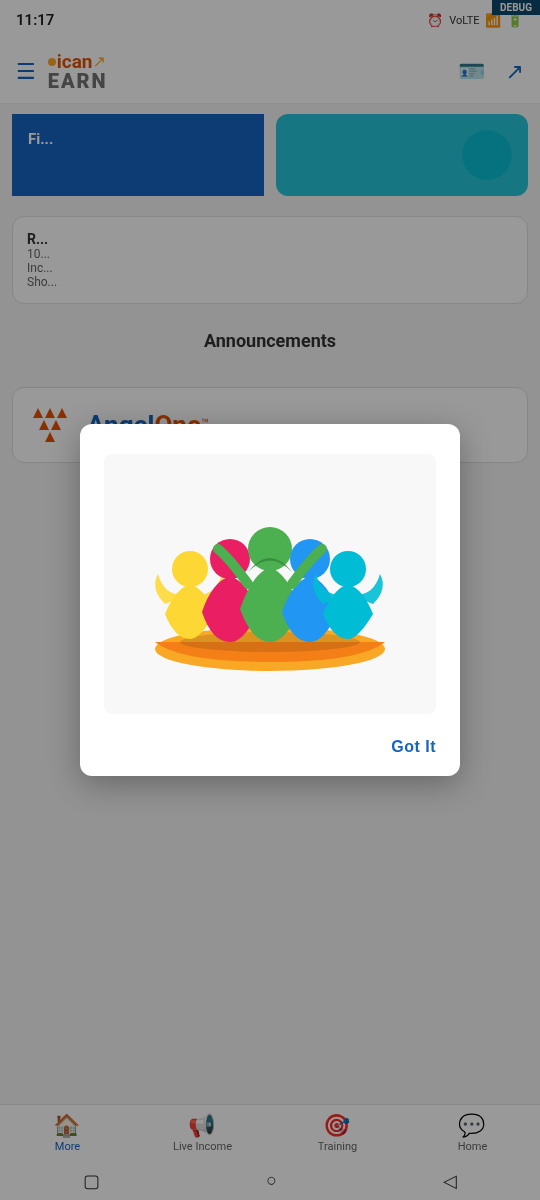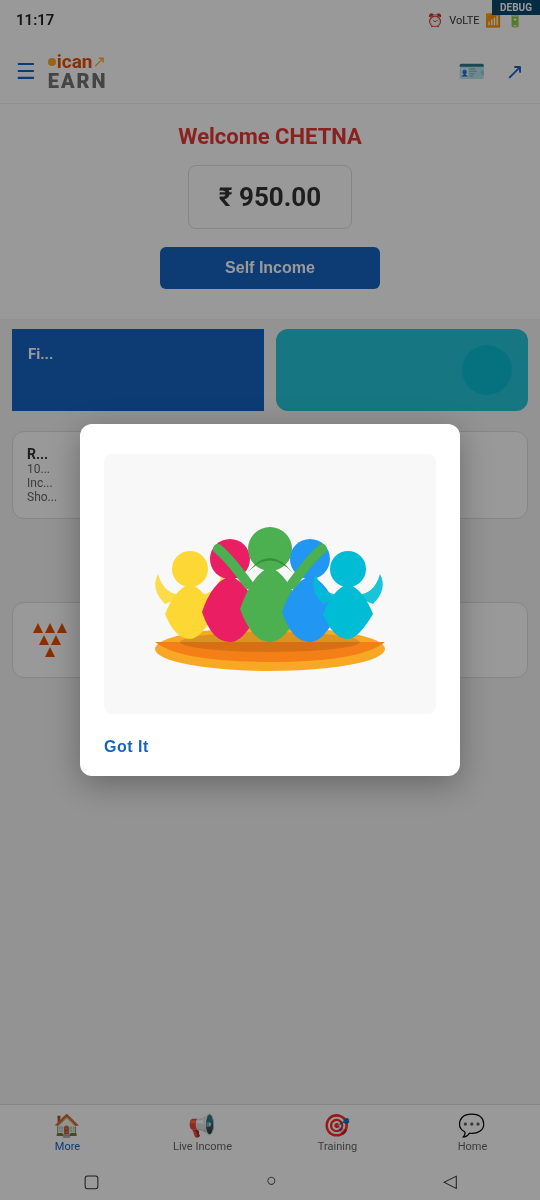--- a/index.html
+++ b/index.html
@@ -292,21 +292,21 @@
       display: flex;
       align-items: center;
       justify-content: center;
       padding: 20px;
       min-height: 260px;
       margin-bottom: 16px;
       position: relative;
     }
     .dialog-actions {
       display: flex;
-      justify-content: flex-start;
+      justify-content: flex-end;
       padding-top: 8px;
     }
     .got-it-btn {
       background: none;
       border: none;
       color: #1565c0;
       font-size: 16px;
       font-weight: 700;
       cursor: pointer;
       letter-spacing: 0.5px;
@@ -338,27 +338,20 @@
       <span class="logo-earn">EARN</span>
     </div>
   </div>
   <div class="app-bar-right">
     <span class="app-bar-icon">🪪</span>
     <span class="app-bar-icon">↗</span>
   </div>
 </div>
 
 <div class="main-content">
-  <div class="welcome-section">
-    <div class="welcome-text">Welcome CHETNA</div>
-    <div class="balance-box">
-      <span class="balance-amount">₹ 950.00</span>
-    </div>
-    <button class="self-income-btn">Self Income</button>
-  </div>
 
   <div class="cards-row">
     <div class="card-blue">
       <div class="card-title">Fi...</div>
     </div>
     <div style="background:#26c6da;border-radius:12px;padding:16px;flex:1;min-height:80px;display:flex;align-items:center;justify-content:flex-end;">
       <div style="width:50px;height:50px;background:#00bcd4;border-radius:50%;opacity:0.7;"></div>
     </div>
   </div>
 

